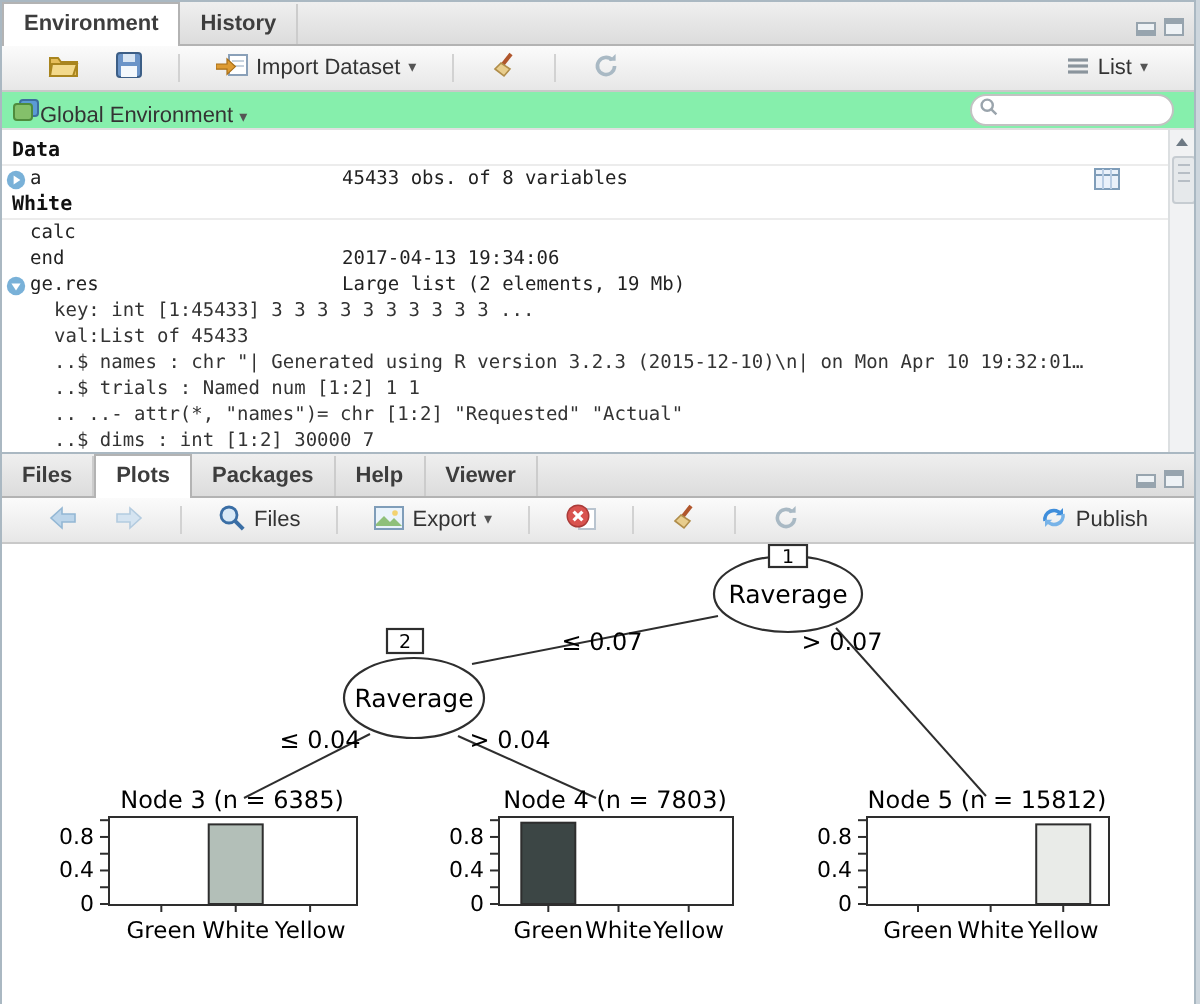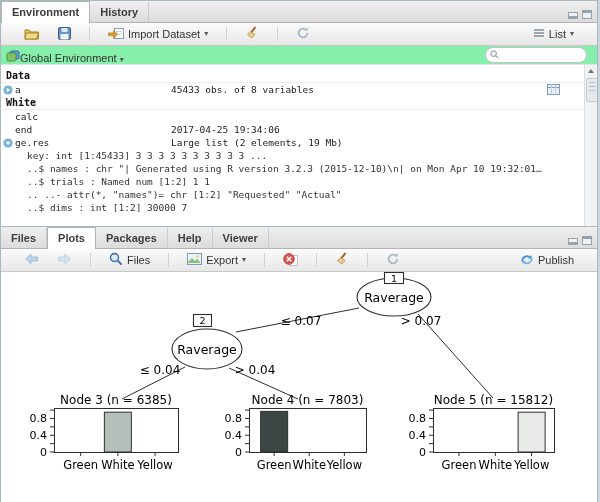--- a/index.html
+++ b/index.html
@@ -165,31 +165,32 @@
                 <line x1="8.5" y1="0.5" x2="8.5" y2="10.5" stroke="#b9cde4"></line>
               </svg></span>
         </div>
         <div class="hdr-row"><span>White</span></div>
         <div class="obj-row">
           <span class="name">calc</span>
           <span class="val"></span>
         </div>
         <div class="obj-row">
           <span class="name">end</span>
-          <span class="val">2017-04-25 19:34:06</span>
+          <span class="val">2017-04-13 19:34:06</span>
         </div>
         <div class="obj-row">
           <span class="exp"><svg width="10" height="10">
                 <circle cx="5" cy="5" r="4.6" fill="#79b1d8"></circle>
                 <path d="M2.7 3.8 L5 7.2 L7.3 3.8z" fill="#fff"></path>
               </svg></span>
           <span class="name">ge.res</span>
           <span class="val">Large list (2 elements, 19 Mb)</span>
         </div>
         <div class="det-row">key: int [1:45433] 3 3 3 3 3 3 3 3 3 3 ...</div>
+        <div class="det-row">val:List of 45433</div>
         <div class="det-row">..$ names : chr "| Generated using R version 3.2.3 (2015-12-10)\n| on Mon Apr 10 19:32:01…</div>
         <div class="det-row">..$ trials : Named num [1:2] 1 1</div>
         <div class="det-row">.. ..- attr(*, "names")= chr [1:2] "Requested" "Actual"</div>
         <div class="det-row">..$ dims : int [1:2] 30000 7</div>
       </div>
       <div class="vscroll">
         <span class="varrow up">
             <span class="tri-up"></span>
           </span>
         <span class="vthumb">

